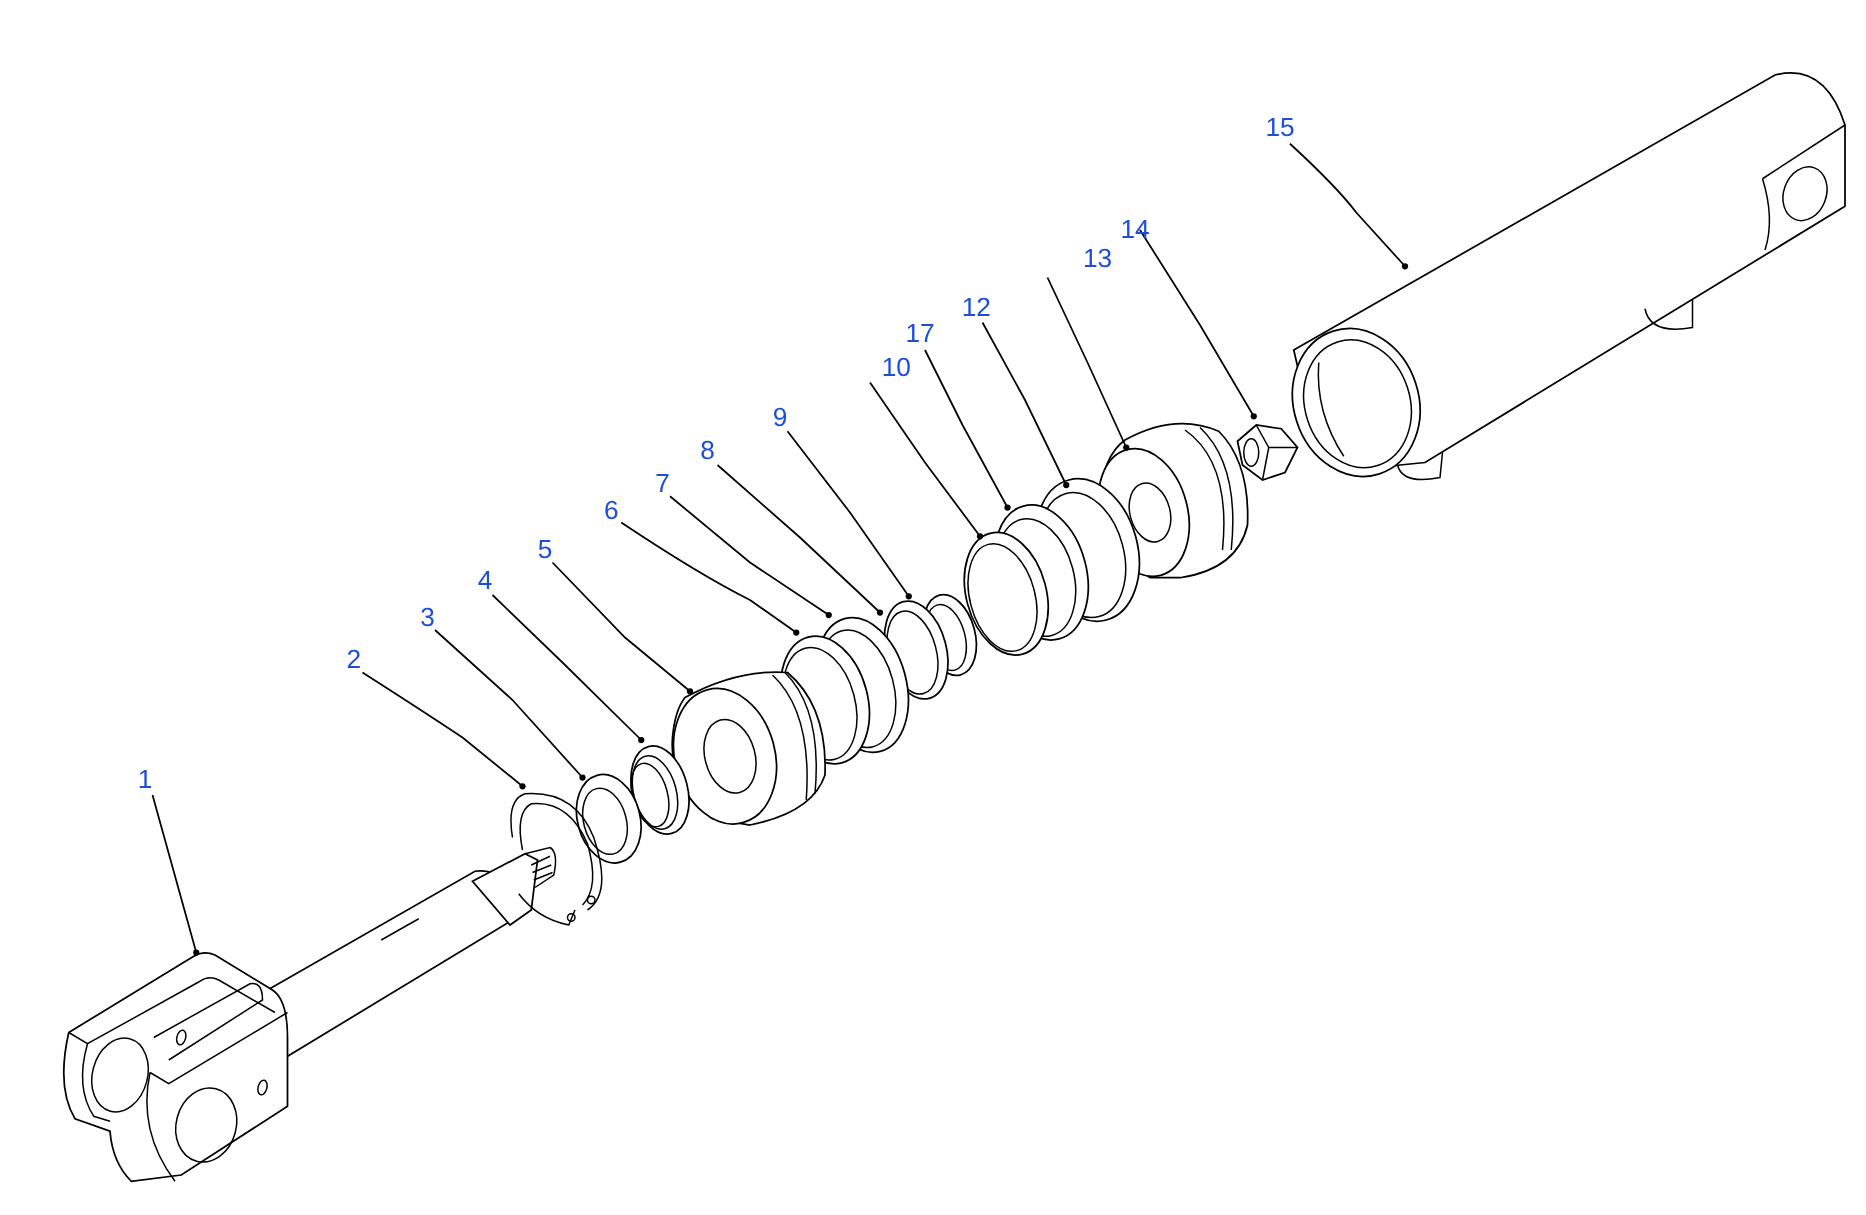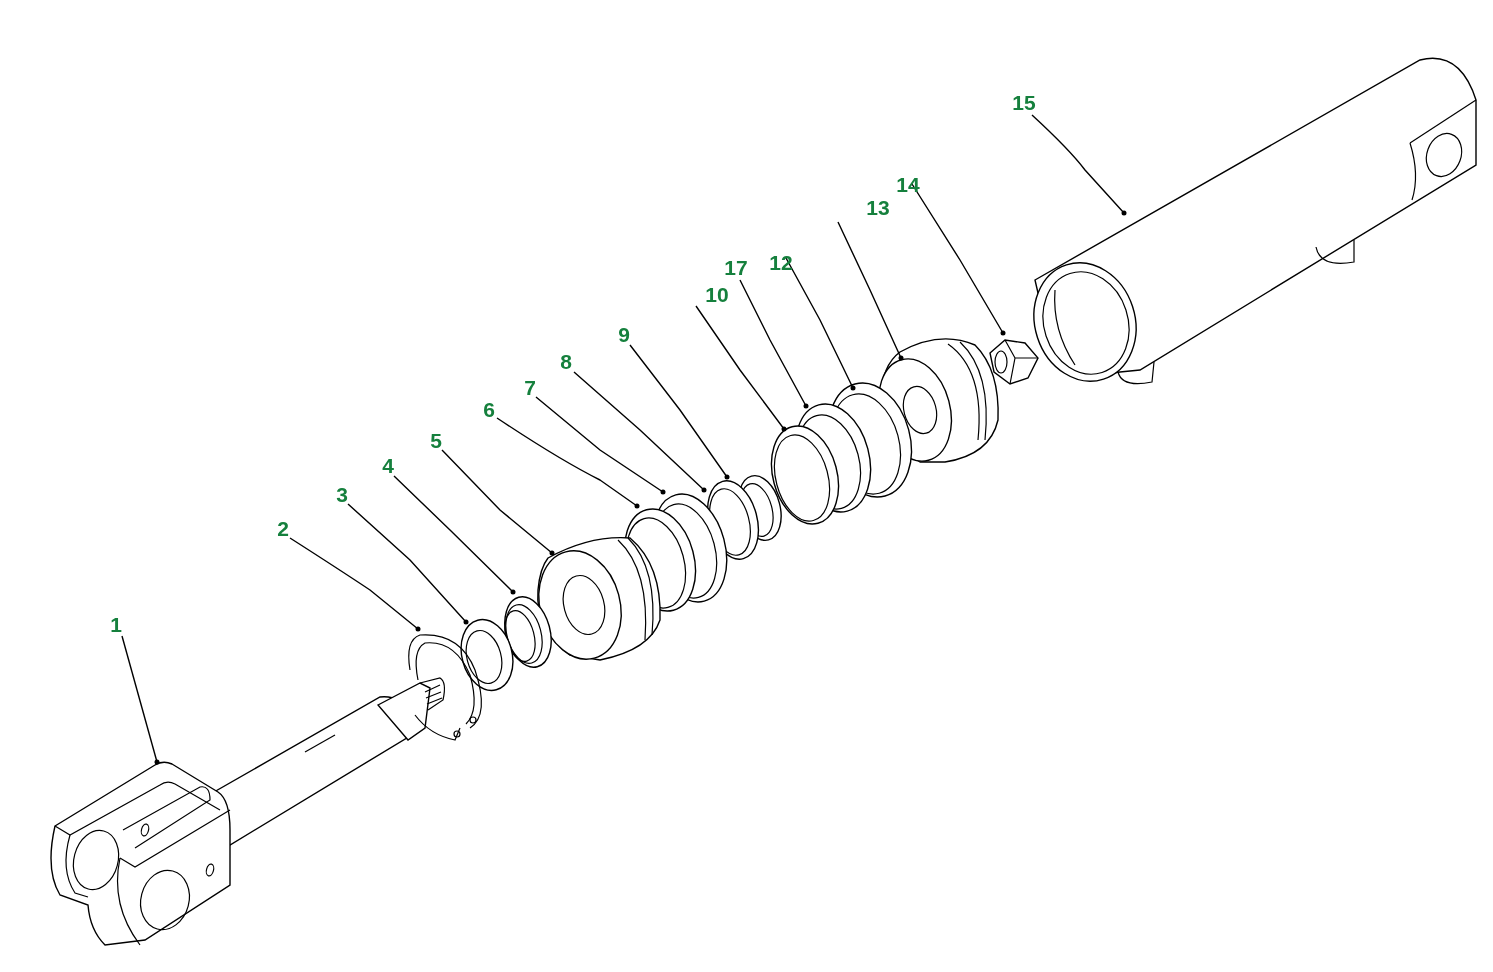--- a/index.html
+++ b/index.html
@@ -3,21 +3,21 @@
 <meta charset="utf-8">
 <style>
   html,body{margin:0;padding:0;background:#ffffff;}
   body{width:1493px;height:972px;overflow:hidden;position:relative;font-family:"Liberation Sans",sans-serif;}
   #canvas{position:absolute;left:0;top:0;width:1493px;height:972px;}
   svg{position:absolute;left:0;top:0;}
   .part{fill:#ffffff;stroke:#000;stroke-width:1.4;}
   .thin{fill:none;stroke:#000;stroke-width:1.2;}
   .leader{fill:none;stroke:#000;stroke-width:1.4;}
   .dot{fill:#000;}
-  .callout{position:absolute;font-size:21px;color:#15803d;line-height:1;transform:translate(-50%,-50%);white-space:nowrap;font-weight:bold;}
+  .callout{position:absolute;font-size:21px;color:#1d4ed8;line-height:1;transform:translate(-50%,-50%);white-space:nowrap;}
 </style>
 </head>
 <body>
 
 <div id="canvas">
 <svg width="1493" height="972" viewBox="0 0 1493 972">
 
   <g>
     <path class="part" d="M1035 280 L1420 60 Q1460 50 1476 100 L1476 165 L1140 370 L1120 372 Q1070 380 1050 345 Z"></path>
     <path class="thin" d="M1410 143 L1476 100"></path>
@@ -163,17 +163,17 @@
 <div class="callout" style="left:283px;top:528px;">2</div>
 <div class="callout" style="left:342px;top:494px;">3</div>
 <div class="callout" style="left:388px;top:465px;">4</div>
 <div class="callout" style="left:436px;top:440px;">5</div>
 <div class="callout" style="left:489px;top:409px;">6</div>
 <div class="callout" style="left:530px;top:387px;">7</div>
 <div class="callout" style="left:566px;top:361px;">8</div>
 <div class="callout" style="left:624px;top:334px;">9</div>
 <div class="callout" style="left:692px;top:294px;margin-left:25px;">10</div>
 <div class="callout" style="left:736px;top:267px;">17</div>
-<div class="callout" style="left:781px;top:262px;">12</div>
+<div class="callout" style="left:781px;top:246px;">12</div>
 <div class="callout" style="left:836px;top:207px;margin-left:42px;">13</div>
 <div class="callout" style="left:908px;top:184px;">14</div>
 <div class="callout" style="left:1024px;top:102px;">15</div>
 </div>
 
 </body></html>

